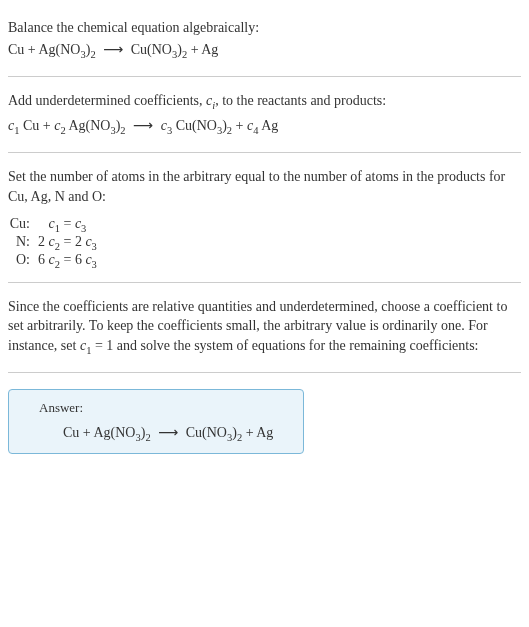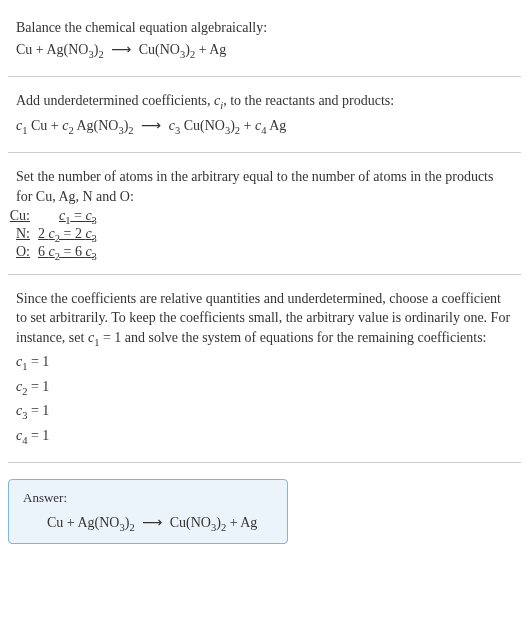--- a/index.html
+++ b/index.html
@@ -17,60 +17,59 @@
     }
     .section {
       padding: 8px 0;
     }
     .divider {
       border: none;
       border-top: 1px solid #ccc;
       margin: 4px 0;
     }
     .line {
-      margin: 2px 8px;
+      margin: 2px 0;
       line-height: 1.4;
     }
     .sub {
       font-size: 0.75em;
       vertical-align: sub;
     }
     .italic {
       font-style: italic;
     }
     .arrow {
       margin: 0 4px;
     }
     .atom-table {
       display: table;
       border-spacing: 0;
-      margin-top: 2px;
-      text-decoration: underline;
+      margin-top: 10px;
     }
     .atom-row {
       display: table-row;
     }
     .atom-label {
       display: table-cell;
       text-align: right;
       padding-right: 8px;
       min-width: 30px;
     }
     .atom-eq {
       display: table-cell;
-      text-align: right;
+      text-align: center;
     }
     .coef-list {
       margin-top: 2px;
     }
     .answer-box {
       border: 1px solid #7bb8d9;
       background: #eaf4fa;
       border-radius: 4px;
-      padding: 10px 14px;
+      padding: 10px 30px;
       margin-top: 4px;
       display: inline-block;
       min-width: 280px;
     }
     .answer-label {
       font-size: 13px;
       margin-bottom: 8px;
     }
     .answer-eq {
       padding-left: 24px;
@@ -120,26 +119,20 @@
     </div>
   </div>
 </div>
 
 <hr class="divider">
 
 <div class="section">
   <div class="line">
     <span>Since the coefficients are relative quantities and underdetermined, choose a coefficient to set arbitrarily. To keep the coefficients small, the arbitrary value is ordinarily one. For instance, set </span><span class="italic">c</span><span class="sub">1</span><span> = 1 and solve the system of equations for the remaining coefficients:</span>
   </div>
-  <div class="coef-list">
-    <div class="line"><span class="italic">c</span><span class="sub">1</span><span> = 1</span></div>
-    <div class="line"><span class="italic">c</span><span class="sub">2</span><span> = 1</span></div>
-    <div class="line"><span class="italic">c</span><span class="sub">3</span><span> = 1</span></div>
-    <div class="line"><span class="italic">c</span><span class="sub">4</span><span> = 1</span></div>
-  </div>
 </div>
 
 <hr class="divider">
 
 <div class="section">
   <div class="answer-box">
     <div class="answer-label">Answer:</div>
     <div class="answer-eq">
       <span>Cu</span><span> + </span><span><span>Ag(NO</span><span class="sub">3</span><span>)</span><span class="sub">2</span></span>
       <span class="arrow">⟶</span>

